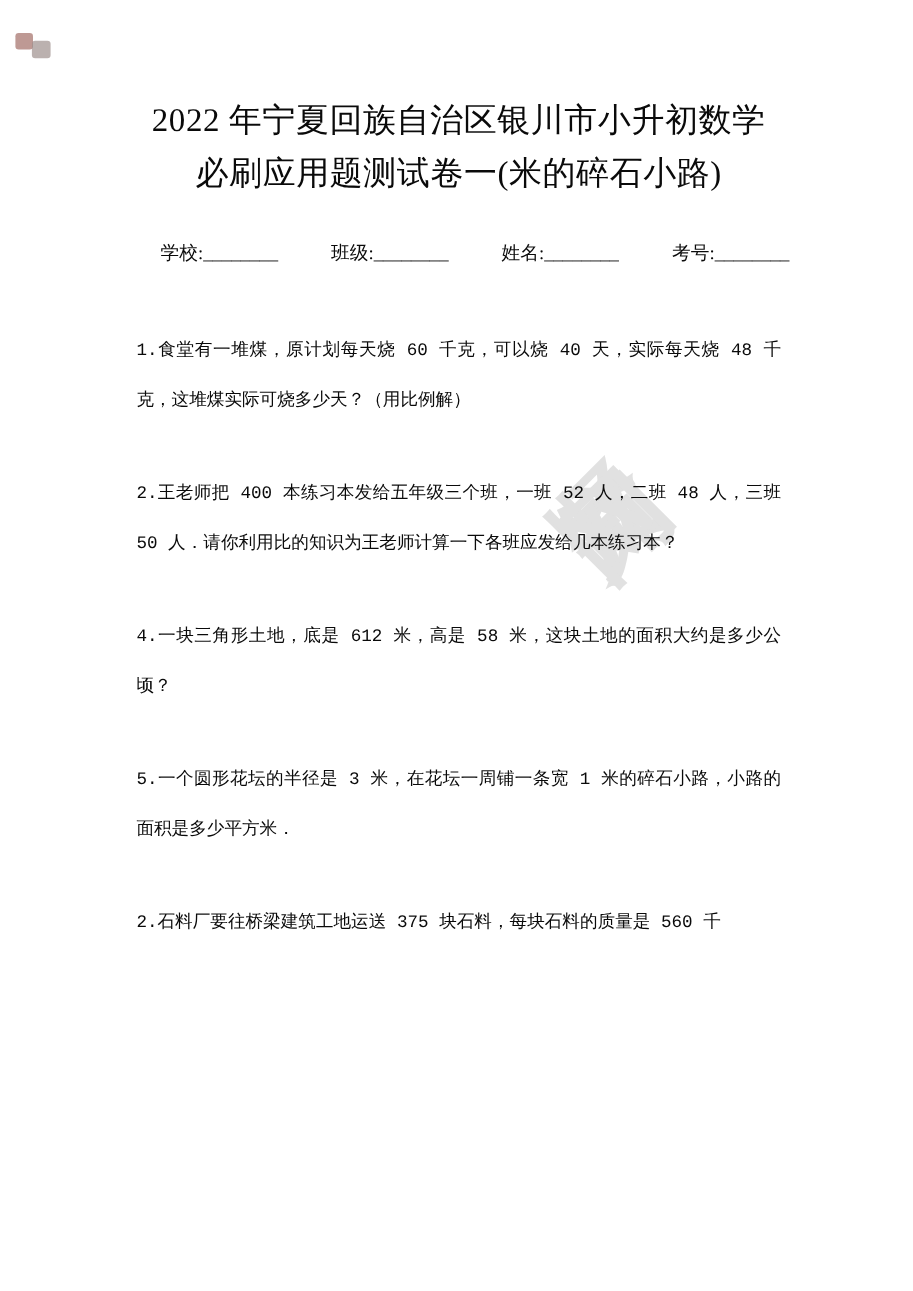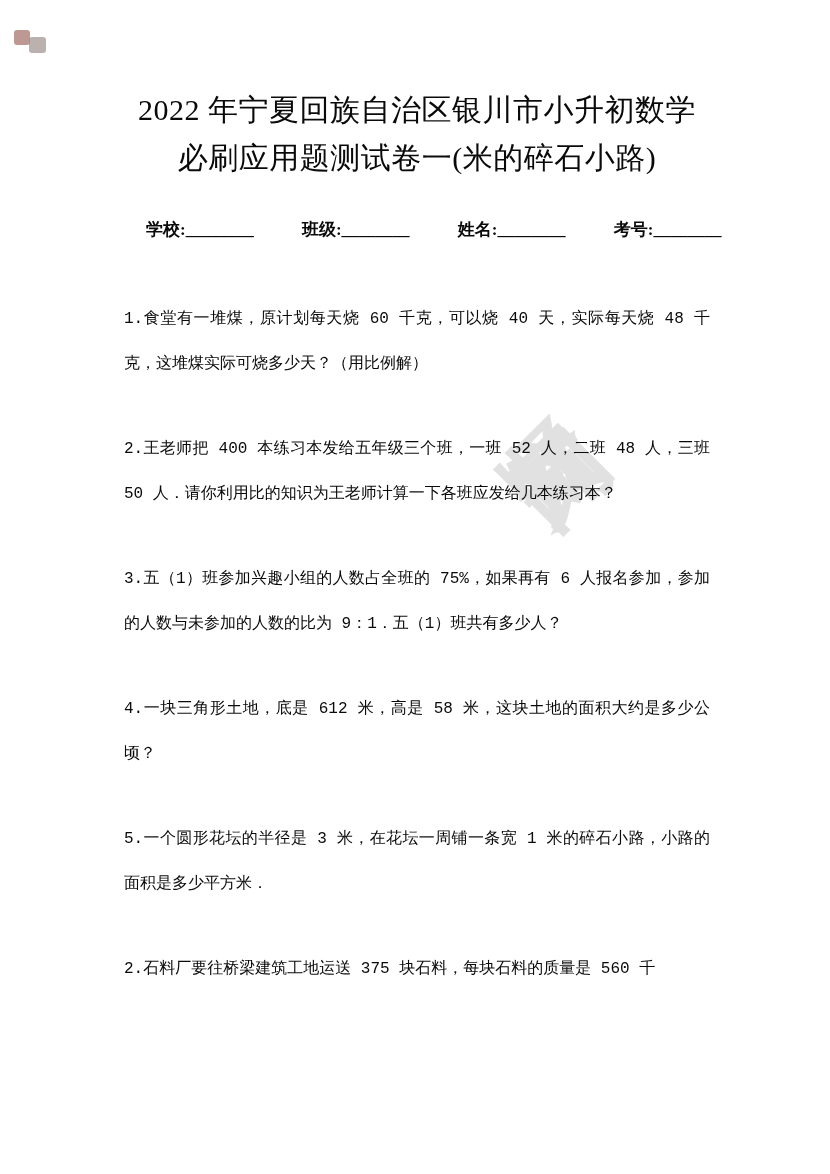--- a/index.html
+++ b/index.html
@@ -70,21 +70,21 @@
     line-height:1.6;
     letter-spacing:0.5px;
   }
 
   .info-line {
     text-align:center;
     font-size:17px;
     margin:0 0 56px 0;
     white-space:nowrap;
   }
-  .info-field { display:inline-block; margin:0 22px;font-weight:bold; }
+  .info-field { display:inline-block; margin:0 22px; }
   .info-field .blank { letter-spacing:0; }
 
   .section-heading {
     font-size:18.5px;
     margin:0 0 10px 0;
     text-align:left;
   }
 
   .question {
     font-size:16px;
@@ -122,19 +122,18 @@
     <div class="info-line">
       <span class="info-field"><span>学校:</span><span class="blank">________</span></span>
       <span class="info-field"><span>班级:</span><span class="blank">________</span></span>
       <span class="info-field"><span>姓名:</span><span class="blank">________</span></span>
       <span class="info-field"><span>考号:</span><span class="blank">________</span></span>
     </div>
 
 
     <p class="question">1.食堂有一堆煤，原计划每天烧 60 千克，可以烧 40 天，实际每天烧 48 千克，这堆煤实际可烧多少天？（用比例解）</p>
     <p class="question">2.王老师把 400 本练习本发给五年级三个班，一班 52 人，二班 48 人，三班 50 人．请你利用比的知识为王老师计算一下各班应发给几本练习本？</p>
-    <p class="question">3.五（1）班参加兴趣小组的人数占全班的 75%，如果再有 6 人报名参加，参加的人数与未参加的人数的比为 9：1．五（1）班共有多少人？</p>
     <p class="question">4.一块三角形土地，底是 612 米，高是 58 米，这块土地的面积大约是多少公顷？</p>
     <p class="question">5.一个圆形花坛的半径是 3 米，在花坛一周铺一条宽 1 米的碎石小路，小路的面积是多少平方米．</p>
     <p class="question">2.石料厂要往桥梁建筑工地运送 375 块石料，每块石料的质量是 560 千</p>
 
   </div>
 </div>
 
 </body></html>

